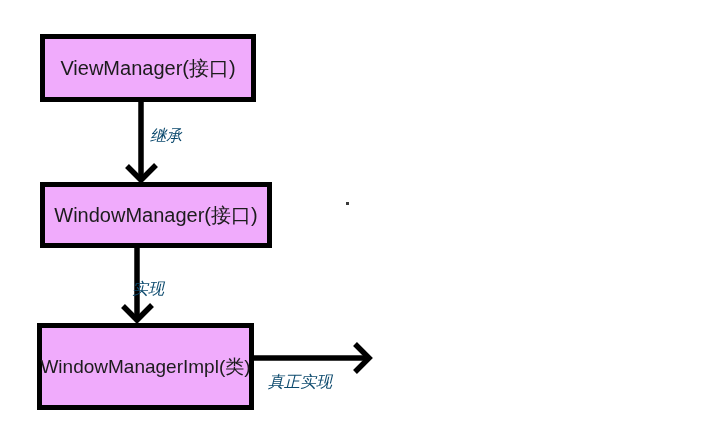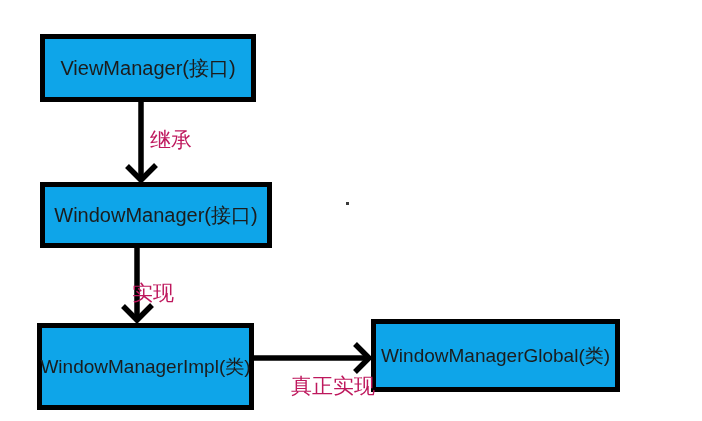--- a/index.html
+++ b/index.html
@@ -10,21 +10,21 @@
     position: relative;
     width: 702px;
     height: 421px;
     background: #ffffff;
     overflow: hidden;
   }
 
   .node {
     position: absolute;
     border: 5px solid #000000;
-    background: #0ea5e9;
+    background: #f0abfc;
     display: flex;
     align-items: center;
     justify-content: center;
     font-size: 20px;
     color: #1c1c1c;
     white-space: nowrap;
     letter-spacing: 0px;
   }
   .node-viewmanager        { left: 40px;  top: 34px;  width: 216px; height: 68px; }
   .node-windowmanager      { left: 40px;  top: 182px; width: 232px; height: 66px; }
@@ -38,27 +38,28 @@
     pointer-events: none;
   }
   .edges-svg path {
     stroke: #000000;
     stroke-width: 5.5px;
     fill: none;
   }
 
   .edge-label {
     position: absolute;
-    font-size: 21px;
-    color: #be185d;
+    font-size: 16px;
+    color: #0c4a6e;
     white-space: nowrap;
+    font-style: italic;
   }
   .edge-label-inherit   { left: 150px; top: 126px; }
   .edge-label-implement { left: 132px; top: 279px; }
-  .edge-label-real      { left: 268px; top: 372px; margin-left: 23px; }
+  .edge-label-real      { left: 268px; top: 372px; }
 
   .stray-dot {
     position: absolute;
     left: 346px; top: 202px;
     width: 3px; height: 3px;
     background: #3a3a3a;
   }
 </style>
 </head>
 <body>
@@ -88,23 +89,20 @@
   </div>
 
   <div class="node node-windowmanager">
     <span>WindowManager(接口)</span>
   </div>
 
   <div class="node node-windowmanagerimpl">
     <span>WindowManagerImpl(类)</span>
   </div>
 
-  <div class="node node-windowmanagerglobal">
-    <span>WindowManagerGlobal(类)</span>
-  </div>
 
   <div class="edge-label edge-label-inherit">继承</div>
 
   <div class="edge-label edge-label-implement">实现</div>
 
   <div class="edge-label edge-label-real">真正实现</div>
 
   <div class="stray-dot"></div>
 
 </div>

